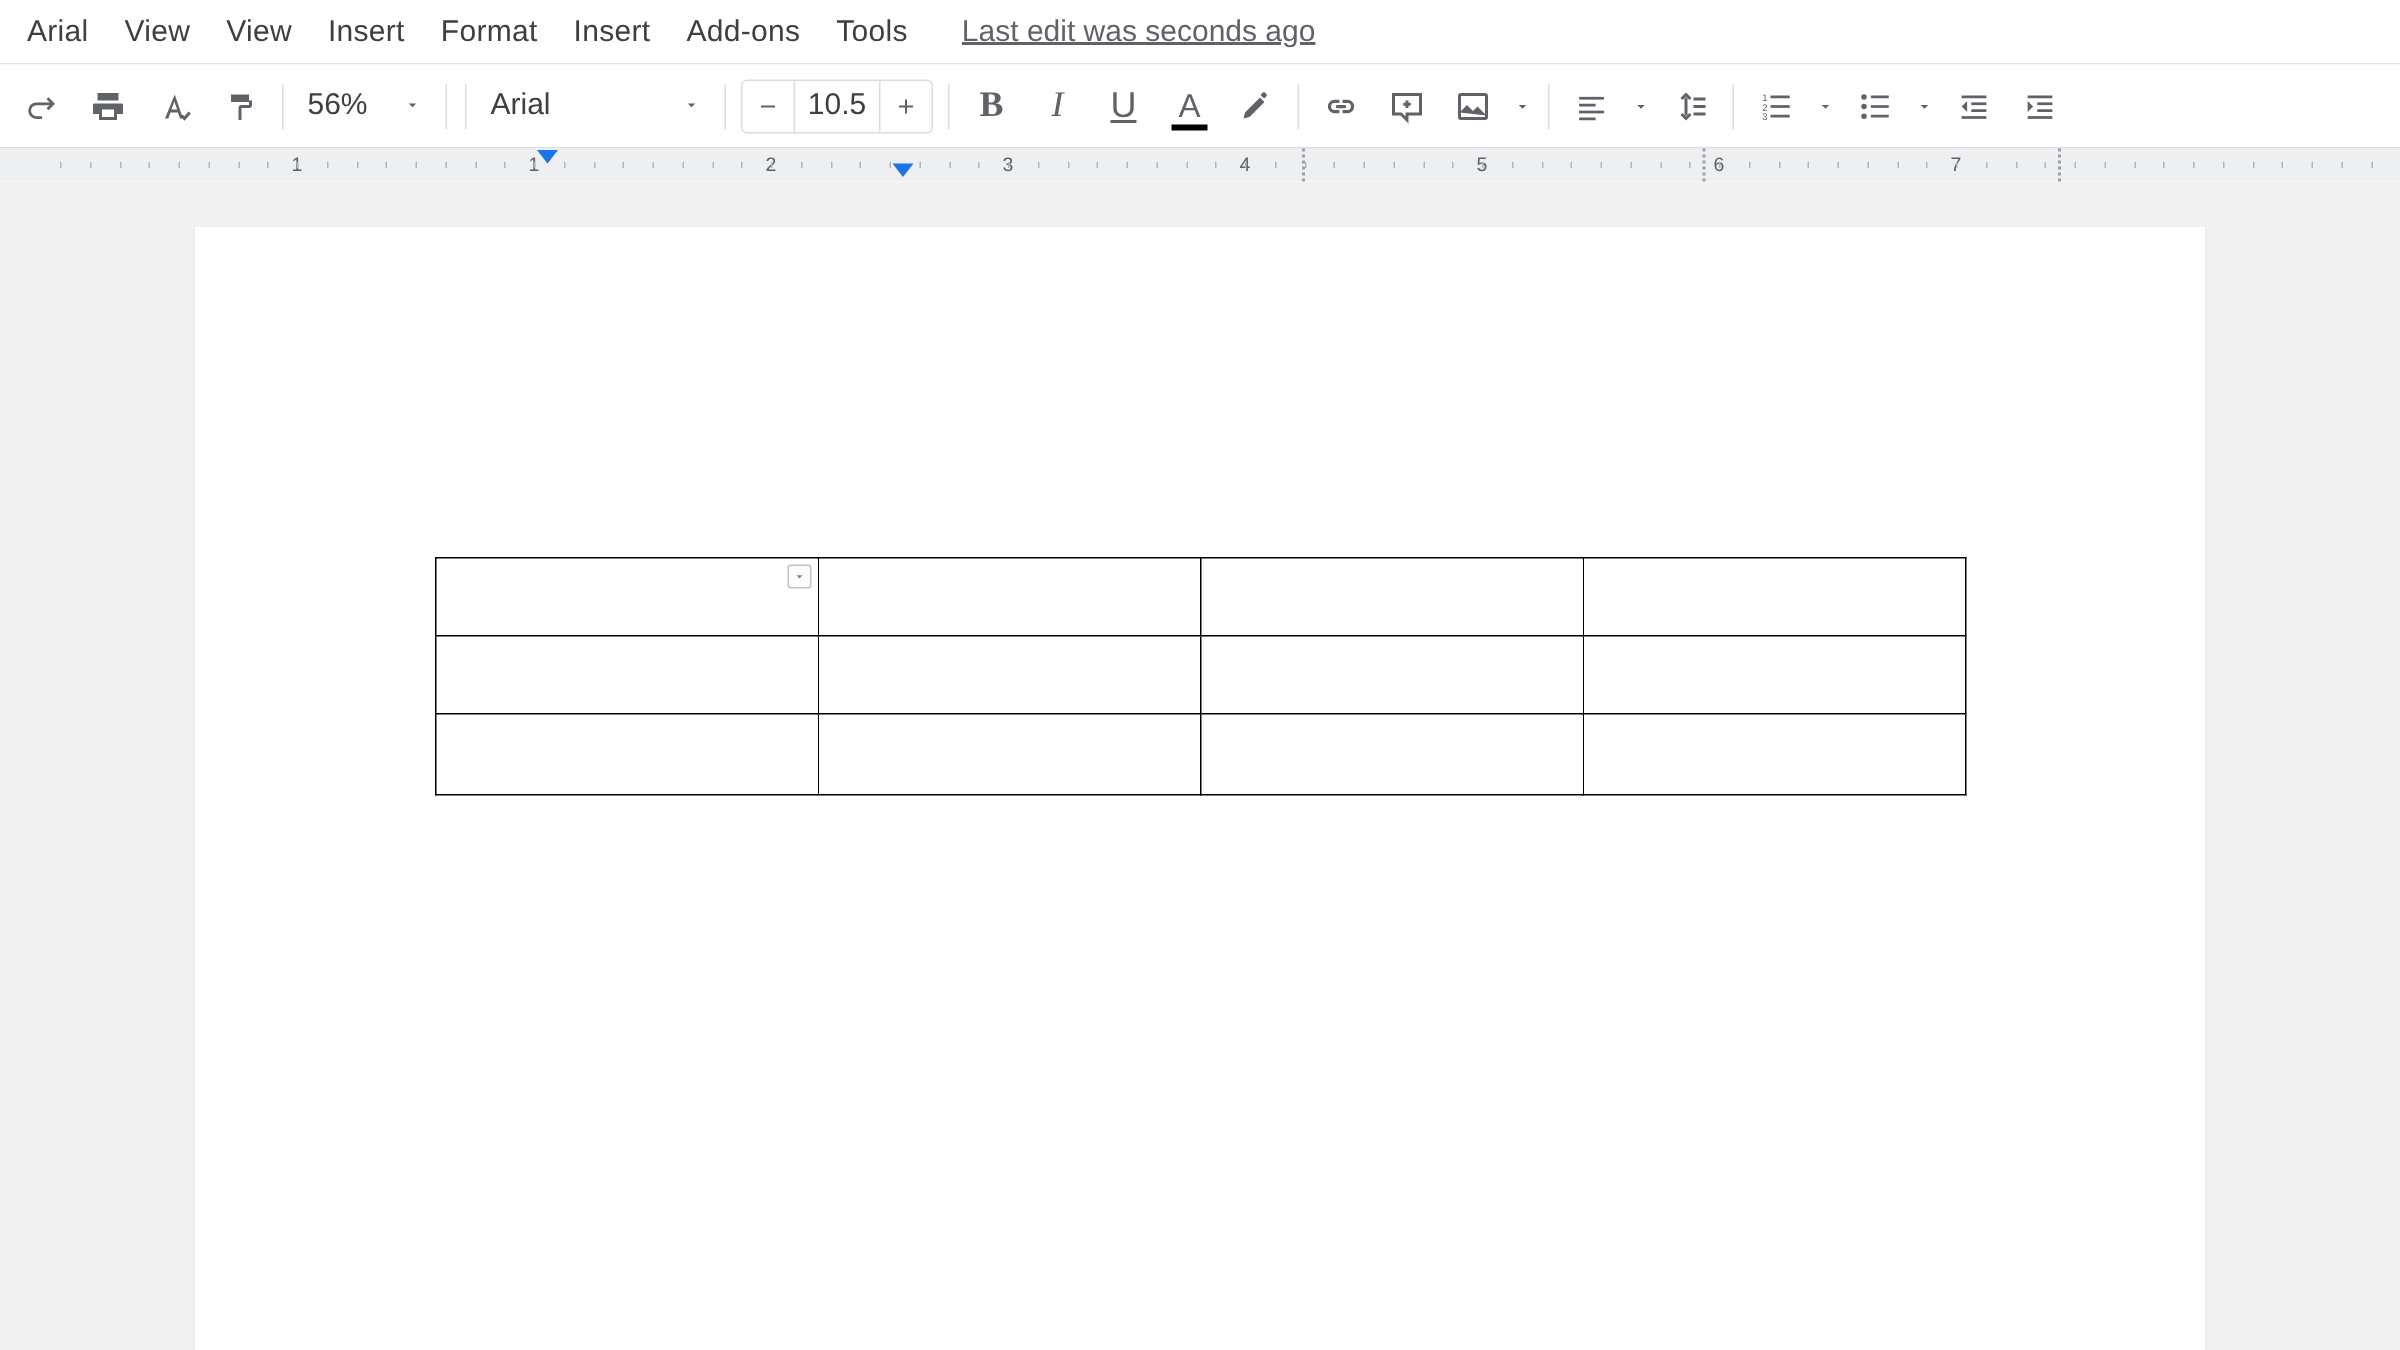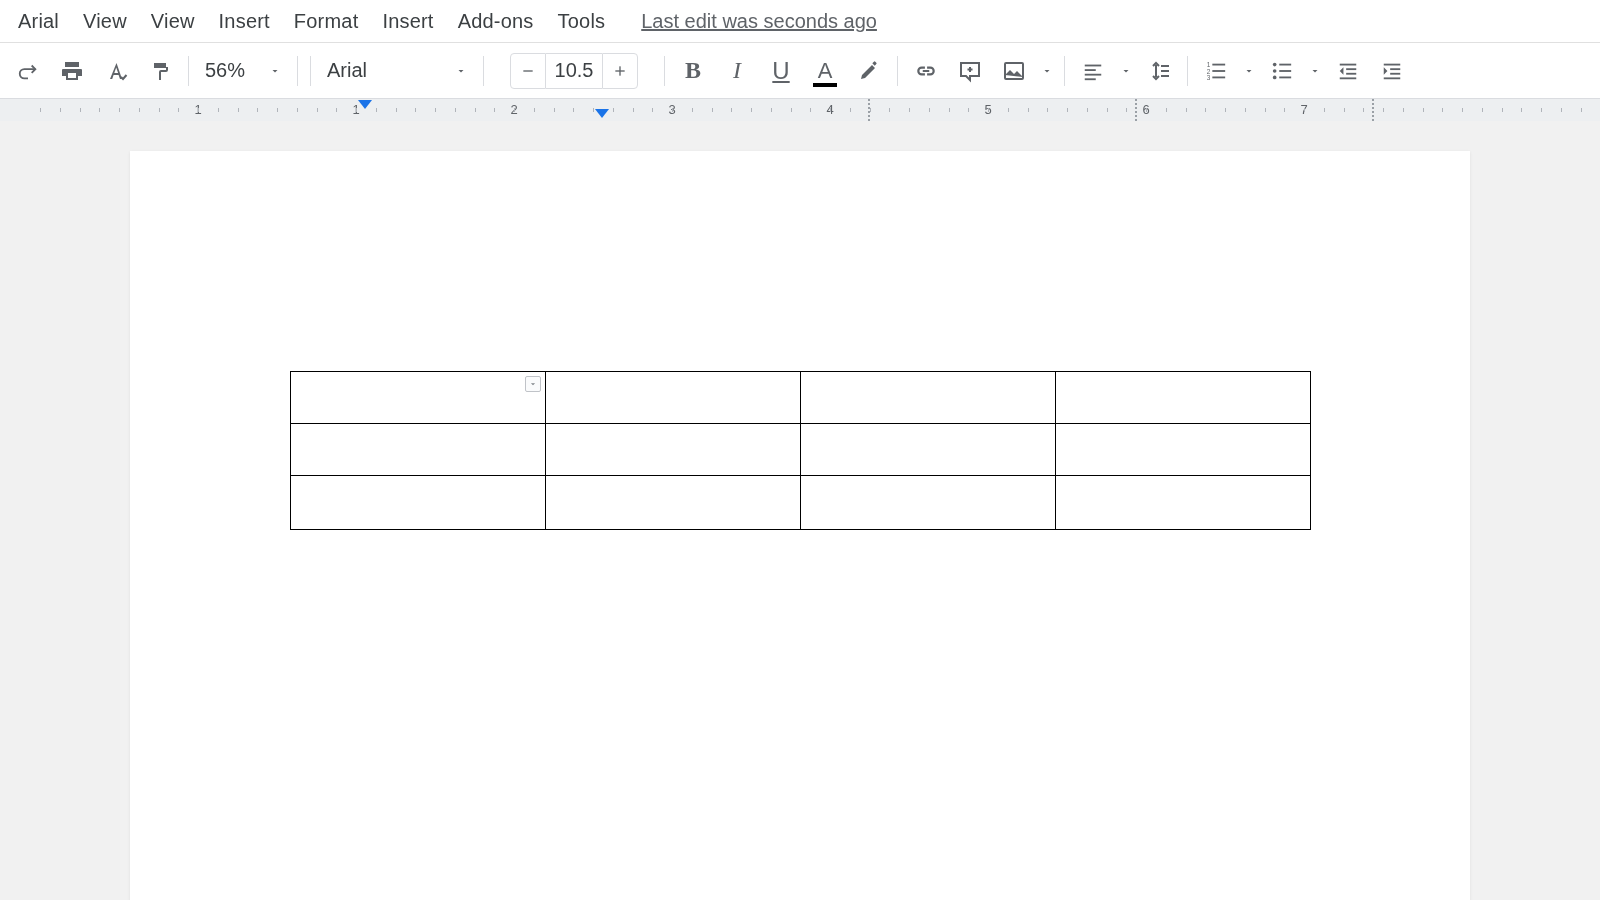--- a/index.html
+++ b/index.html
@@ -77,21 +77,21 @@
     height: 36px;
   }
   .zoom-select { width: 96px; justify-content: space-between;}
   .style-select { width: 170px; justify-content: space-between;}
   .font-select  { width: 160px; justify-content: space-between;}
   .chev { color:#5f6368; }
 
   .fontsize-group {
     display: flex; align-items: center; gap:0;
     border-radius: 4px;
-    margin: 0 20px;
+    margin: 0 4px;
   }
   .fs-btn {
     width: 36px; height:36px;
     border:1px solid #dadce0; background:#fff;
     display:flex;align-items:center;justify-content:center;
     cursor:pointer; color:#5f6368; font-size:22px;
   }
   .fs-btn.left{ border-radius:4px 0 0 4px;}
   .fs-btn.right{ border-radius:0 4px 4px 0;}
   .fs-input{

